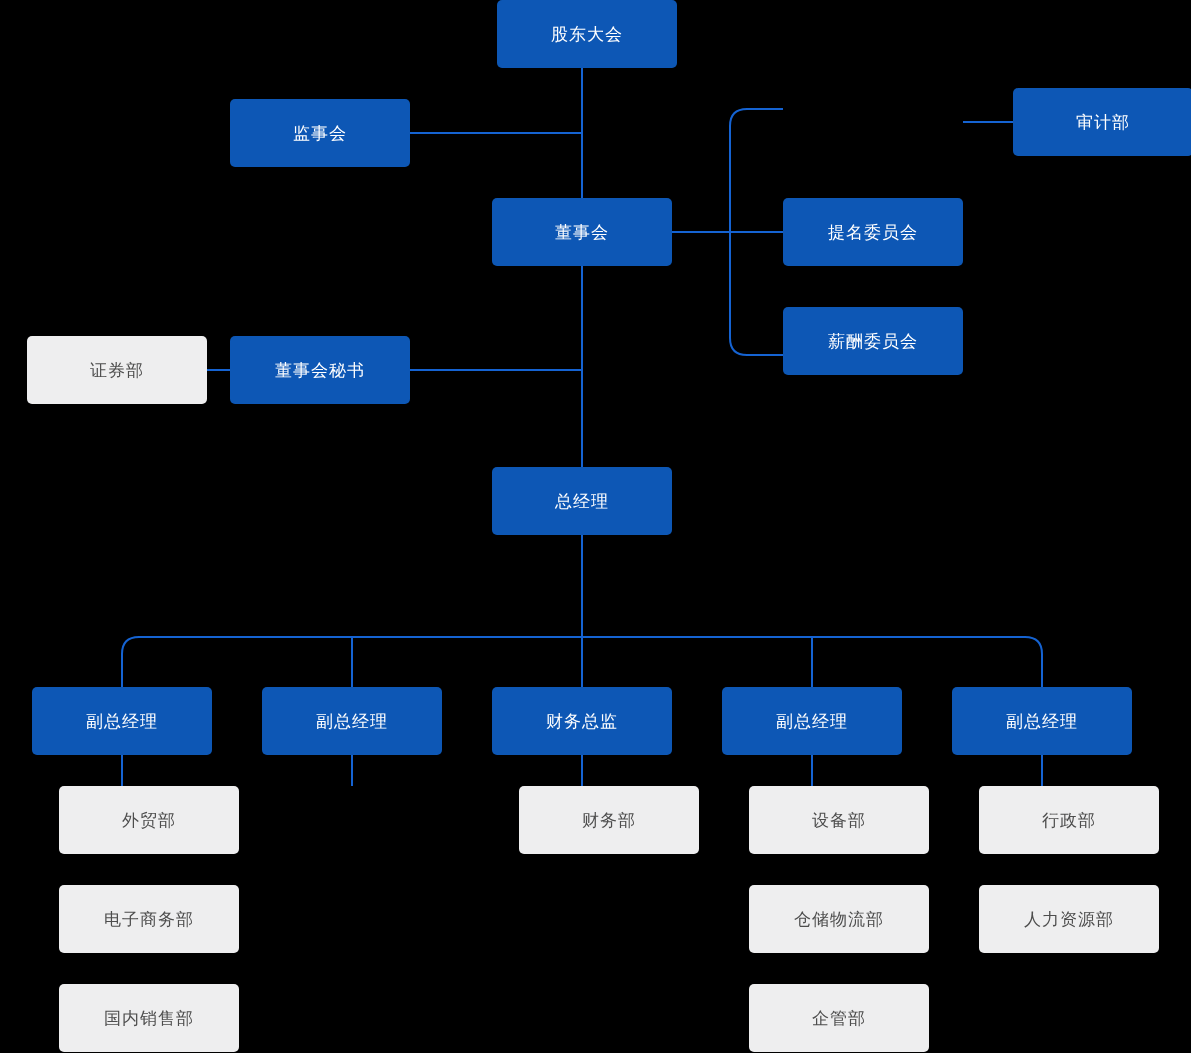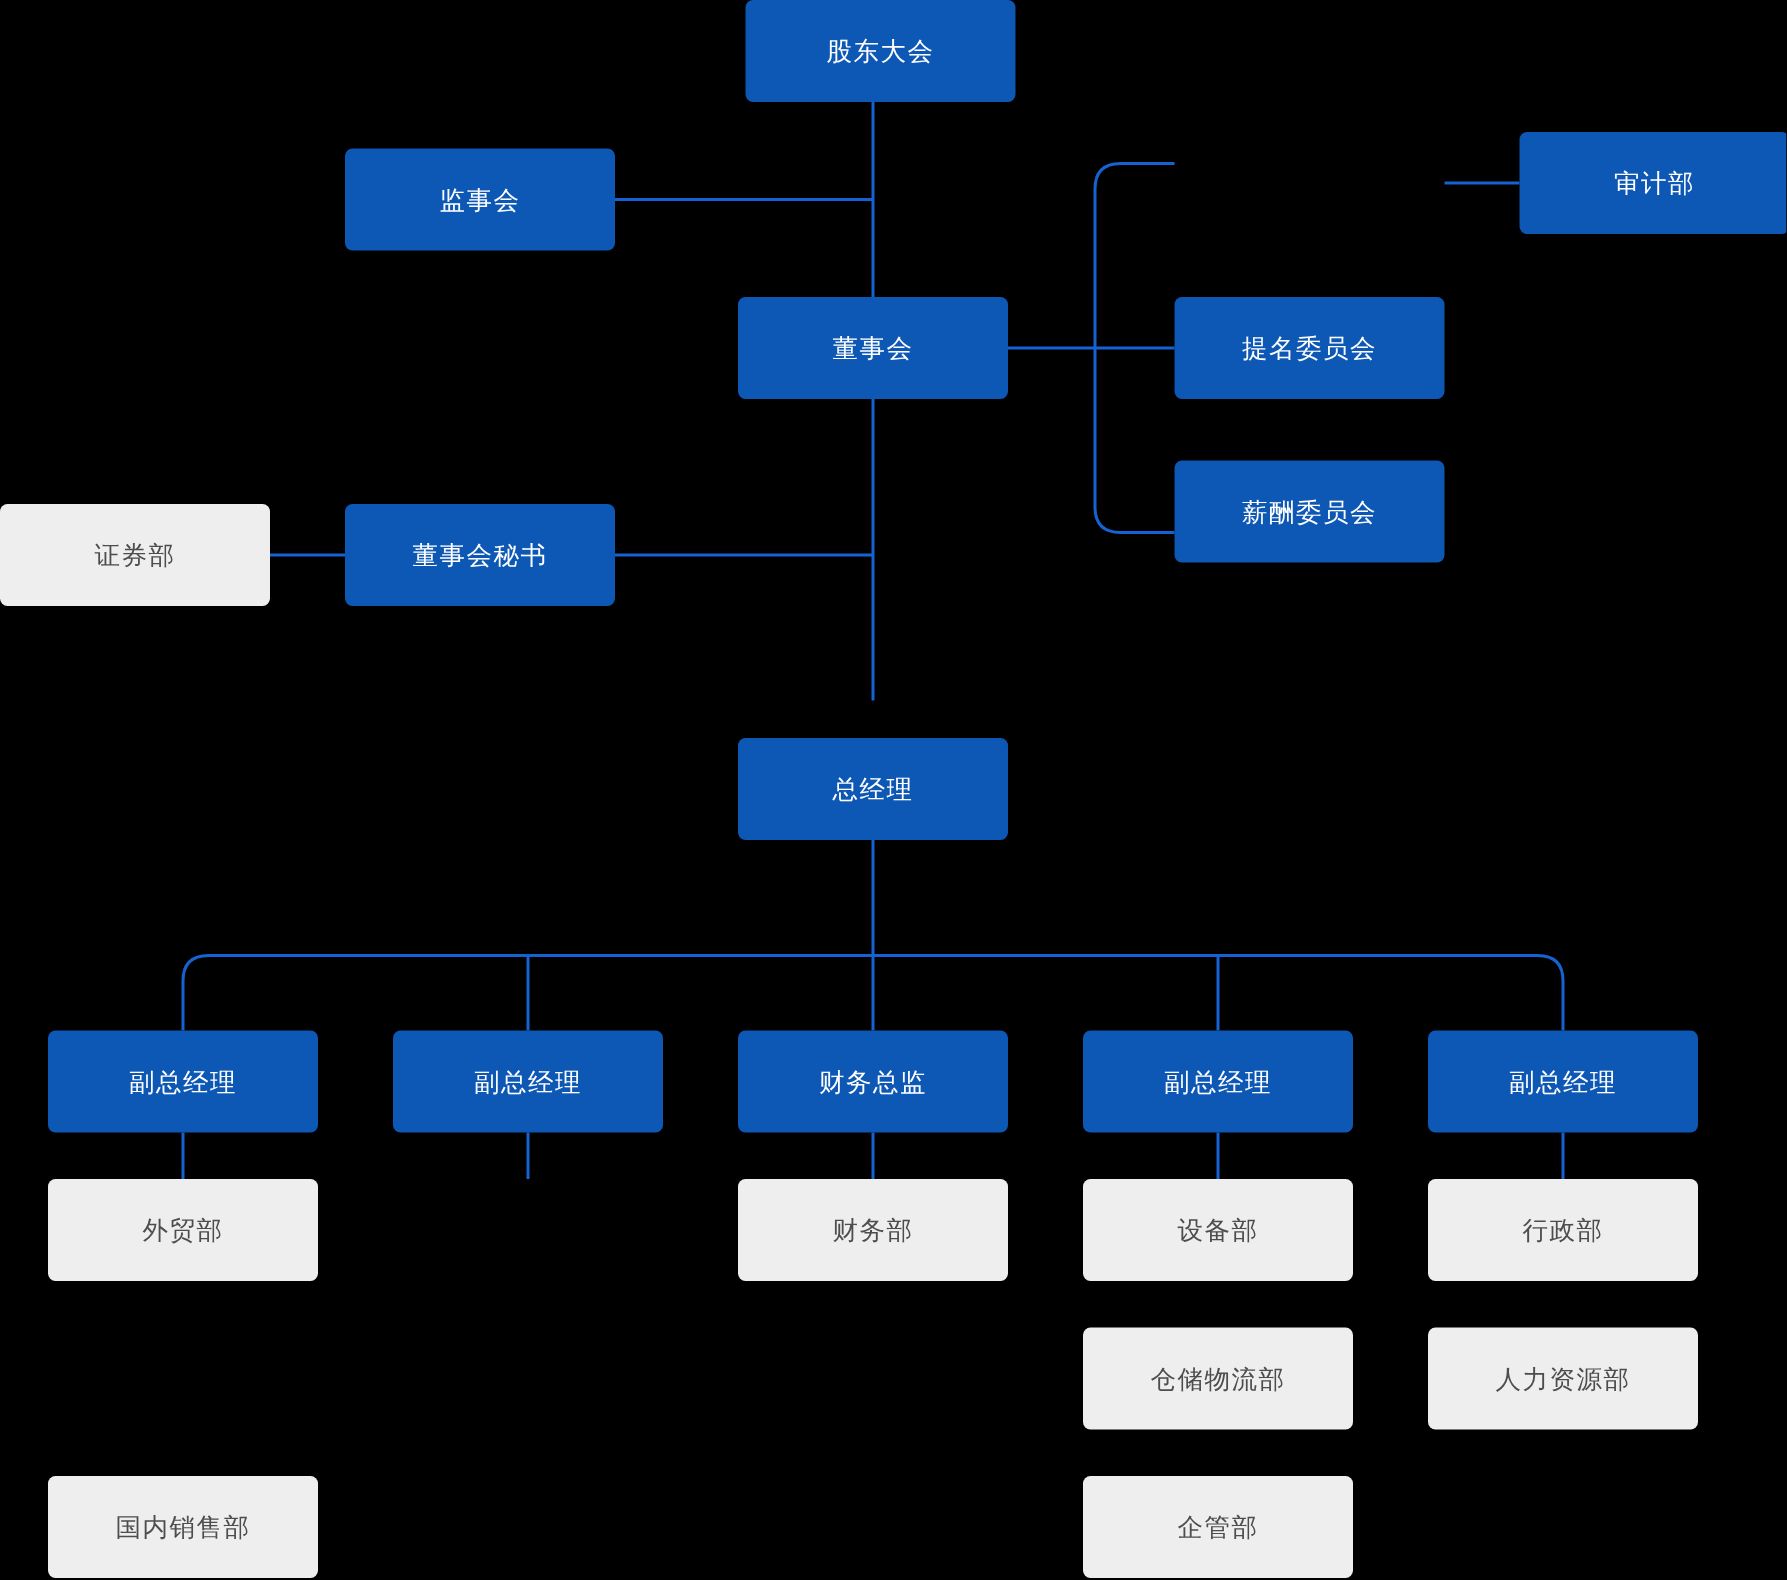--- a/index.html
+++ b/index.html
@@ -23,21 +23,21 @@
   .node{
     position:absolute;
     width:180px;height:68px;
     border-radius:5px;
     display:flex;align-items:center;justify-content:center;
     font-size:17px;letter-spacing:1px;
     box-sizing:border-box;
     white-space:nowrap;
   }
   .node.blue{background:var(--primary-fill);color:var(--primary-text);}
-  .node.gray{background:var(--secondary-fill);color:var(--secondary-text);}
+  .node.gray{background:var(--secondary-fill);color:var(--secondary-text);margin-left:27px;}
 </style>
 </head>
 <body>
 
 <div id="canvas">
 
   <svg id="wires" viewBox="0 0 1191 1053" xmlns="http://www.w3.org/2000/svg">
 
     <line x1="582" y1="68" x2="582" y2="198"></line>
     <line x1="582" y1="266" x2="582" y2="467"></line>
@@ -63,32 +63,33 @@
   </svg>
 
   <div class="node blue" style="left:497px;top:0px">股东大会</div>
   <div class="node blue" style="left:230px;top:99px">监事会</div>
   <div class="node blue" style="left:1013px;top:88px">审计部</div>
   <div class="node blue" style="left:492px;top:198px">董事会</div>
   <div class="node blue" style="left:783px;top:198px">提名委员会</div>
   <div class="node blue" style="left:783px;top:307px">薪酬委员会</div>
   <div class="node gray" style="left:0px;top:336px">证券部</div>
   <div class="node blue" style="left:230px;top:336px">董事会秘书</div>
-  <div class="node blue" style="left:492px;top:492px">总经理</div>
+  <div class="node blue" style="left:492px;top:467px">总经理</div>
 
   <div class="node blue" style="left:32px;top:687px">副总经理</div>
   <div class="node blue" style="left:262px;top:687px">副总经理</div>
   <div class="node blue" style="left:492px;top:687px">财务总监</div>
   <div class="node blue" style="left:722px;top:687px">副总经理</div>
   <div class="node blue" style="left:952px;top:687px">副总经理</div>
 
   <div class="node gray" style="left:32px;top:786px">外贸部</div>
   <div class="node gray" style="left:492px;top:786px">财务部</div>
   <div class="node gray" style="left:722px;top:786px">设备部</div>
   <div class="node gray" style="left:952px;top:786px">行政部</div>
 
+  <div class="node gray" style="left:32px;top:885px">电子商务部</div>
   <div class="node gray" style="left:952px;top:885px">人力资源部</div>
   <div class="node gray" style="left:722px;top:885px">仓储物流部</div>
 
   <div class="node gray" style="left:32px;top:984px">国内销售部</div>
   <div class="node gray" style="left:722px;top:984px">企管部</div>
 
 </div>
 
 </body></html>

